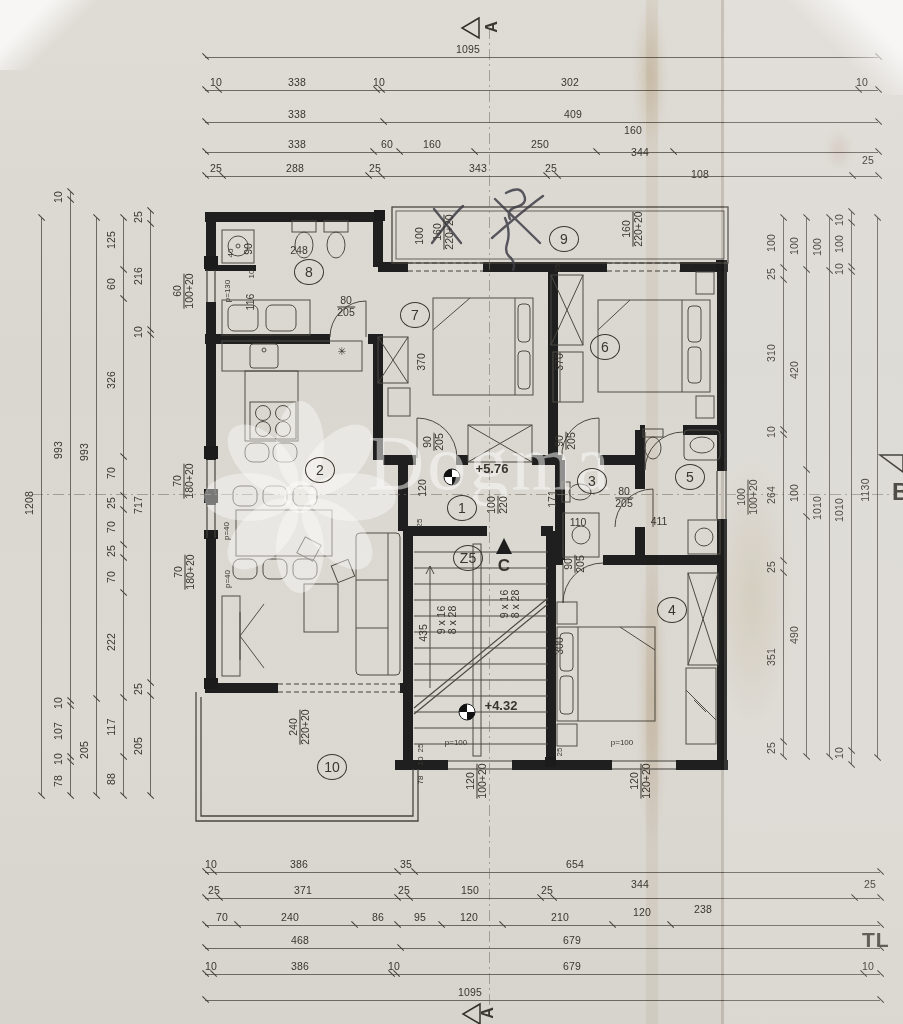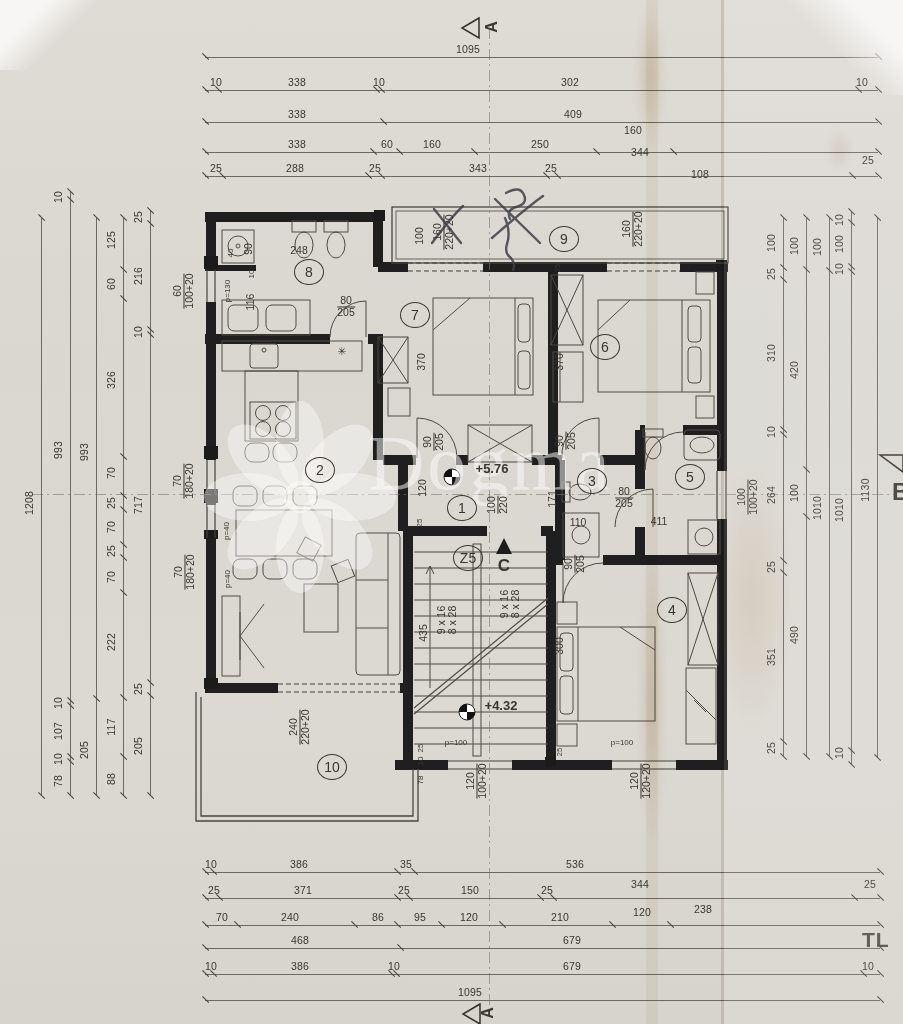--- a/index.html
+++ b/index.html
@@ -315,21 +315,21 @@
       <span class="dt" style="left: 868px; top: 166px;">25</span>
       <span class="dl" style="left: 205px; top: 872px; width: 675px;"></span>
       <span class="tk" style="left: 200.5px; top: 871.4px;"></span>
       <span class="tk" style="left: 208.722px; top: 871.4px;"></span>
       <span class="tk" style="left: 392.605px; top: 871.4px;"></span>
       <span class="tk" style="left: 410.085px; top: 871.4px;"></span>
       <span class="tk" style="left: 875.5px; top: 871.4px;"></span>
       <span class="dt" style="left: 211px; top: 870px;">10</span>
       <span class="dt" style="left: 299px; top: 870px;">386</span>
       <span class="dt" style="left: 406px; top: 870px;">35</span>
-      <span class="dt" style="left: 575px; top: 870px;">536</span>
+      <span class="dt" style="left: 575px; top: 870px;">654</span>
       <span class="dl" style="left: 205px; top: 898px; width: 675px;"></span>
       <span class="tk" style="left: 200.5px; top: 897.4px;"></span>
       <span class="tk" style="left: 215.119px; top: 897.4px;"></span>
       <span class="tk" style="left: 393.124px; top: 897.4px;"></span>
       <span class="tk" style="left: 405.289px; top: 897.4px;"></span>
       <span class="tk" style="left: 535.746px; top: 897.4px;"></span>
       <span class="tk" style="left: 548.801px; top: 897.4px;"></span>
       <span class="tk" style="left: 849.917px; top: 897.4px;"></span>
       <span class="tk" style="left: 875.5px; top: 897.4px;"></span>
       <span class="dt" style="left: 214px; top: 896px;">25</span>

